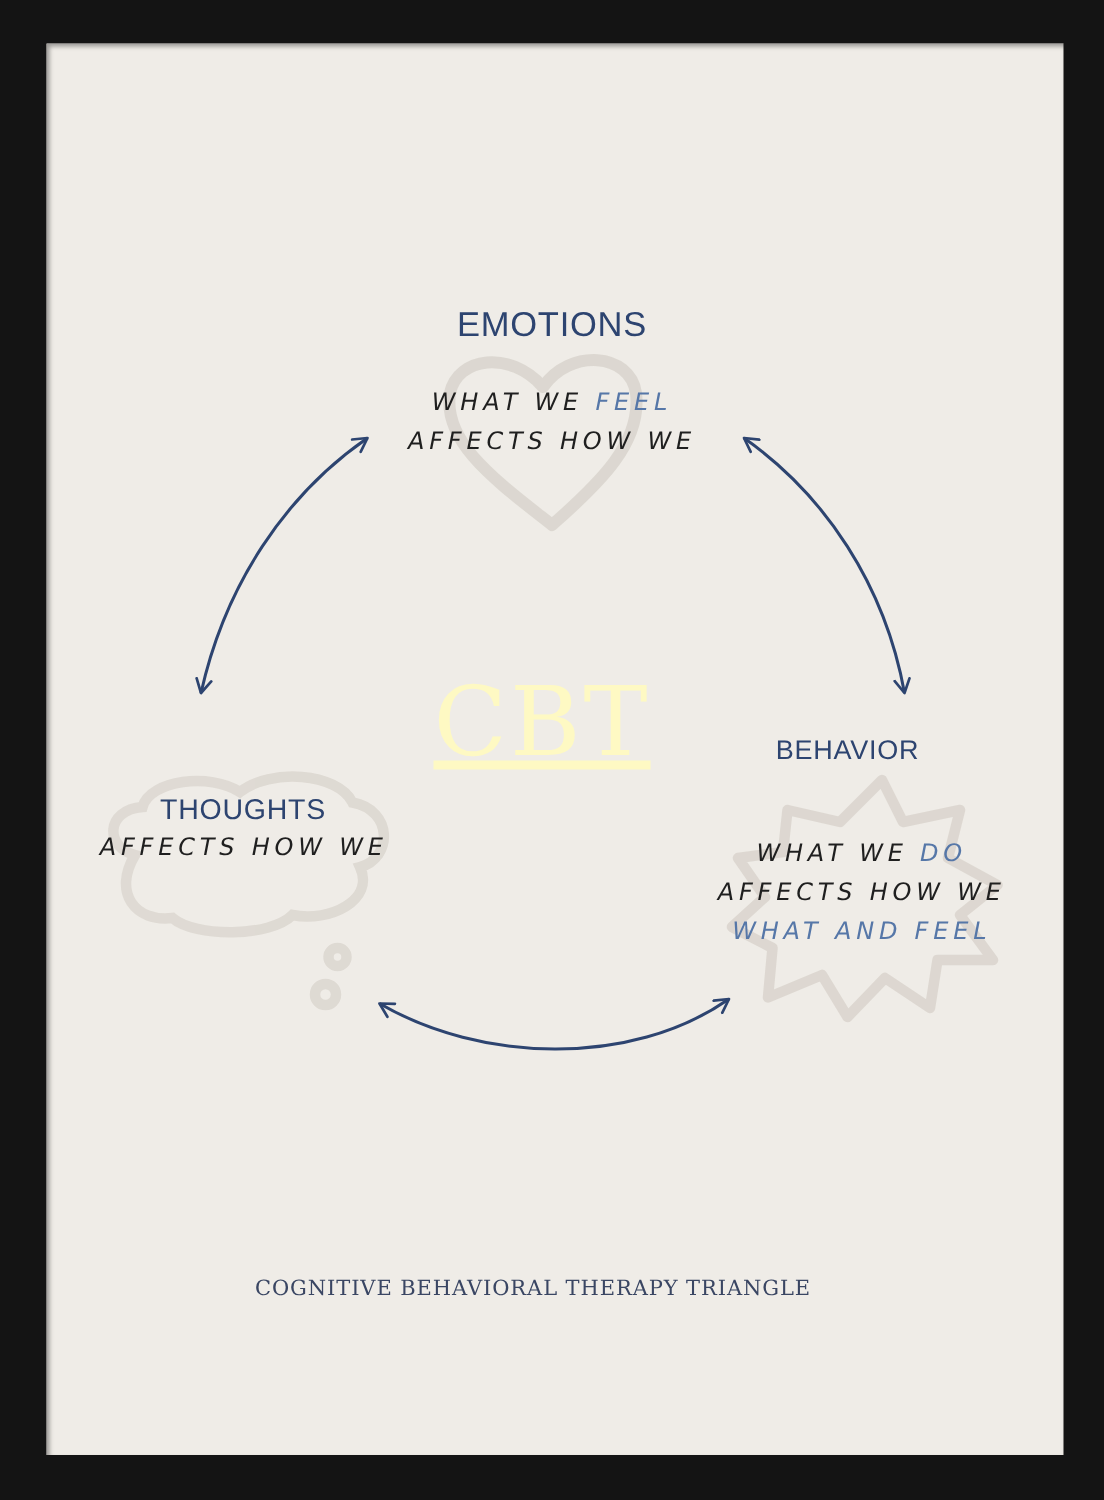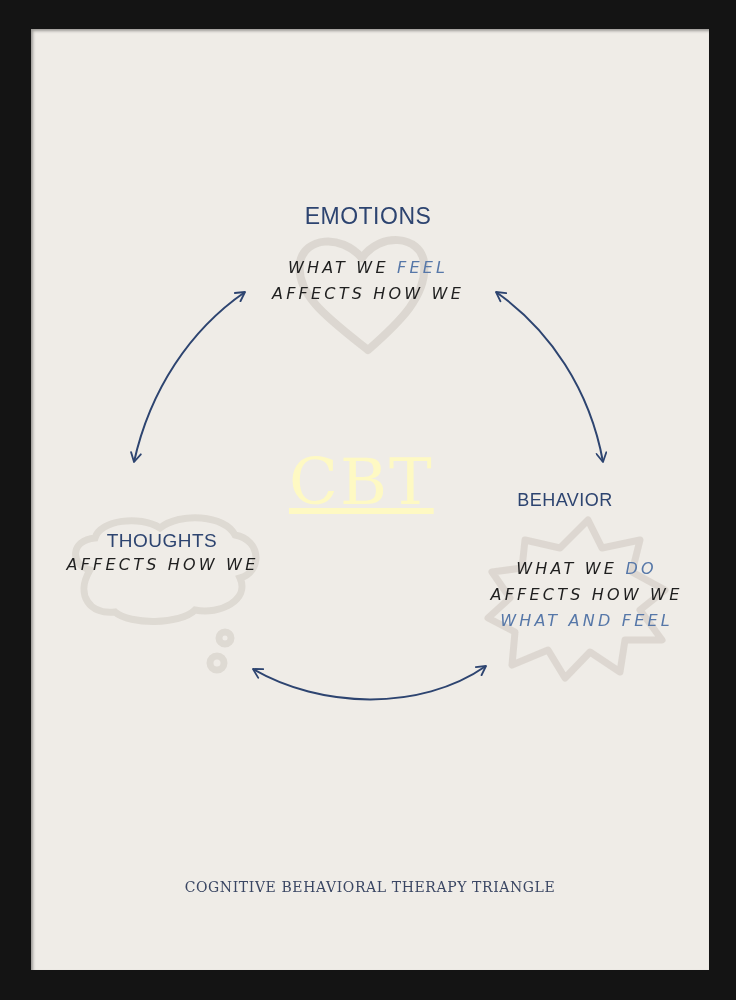--- a/index.html
+++ b/index.html
@@ -56,19 +56,19 @@
 </div>
 
 <div class="cbt" style="left:289px; top:445px;">CBT</div>
 
 <div class="title" style="left:62px; top:488px; width:200px; font-size:19px;margin-top:42px;">THOUGHTS</div>
 <div class="hand" style="left:40px; top:552px; width:245px;">
   <div>AFFECTS HOW WE</div>
 </div>
 
 <div class="title" style="left:465px; top:490px; width:200px; font-size:18px;text-align:center;">BEHAVIOR</div>
-<div class="hand" style="left:464px; top:556px; width:245px;">
+<div class="hand" style="left:452px; top:556px; width:245px;">
   <div><span>WHAT WE </span><span class="b">DO</span></div>
   <div>AFFECTS HOW WE</div>
   <div class="b">WHAT AND FEEL</div>
 </div>
 
-<div class="footer" style="left:170px; top:851px; width:400px; text-align:center;margin-top:28px;">COGNITIVE BEHAVIORAL THERAPY TRIANGLE</div>
+<div class="footer" style="left:170px; top:851px; width:400px; ">COGNITIVE BEHAVIORAL THERAPY TRIANGLE</div>
 
 </body></html>

